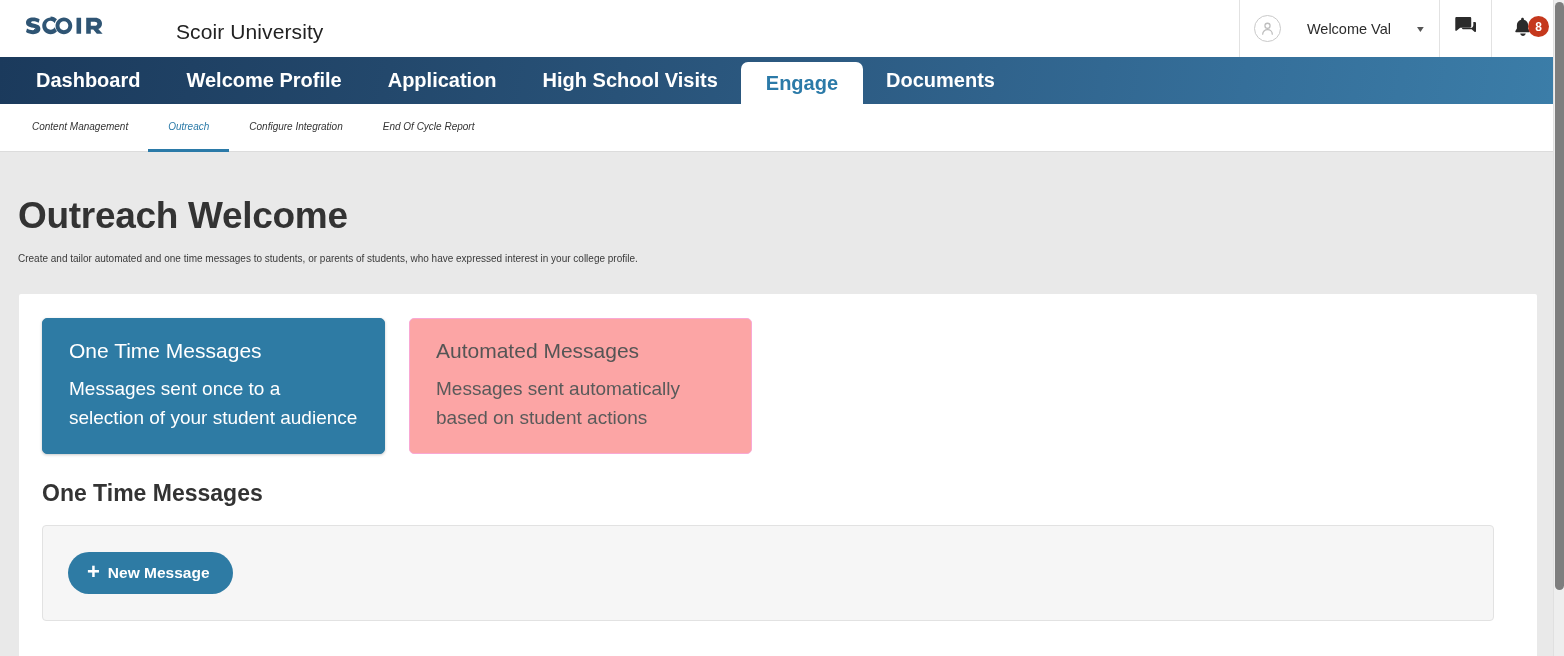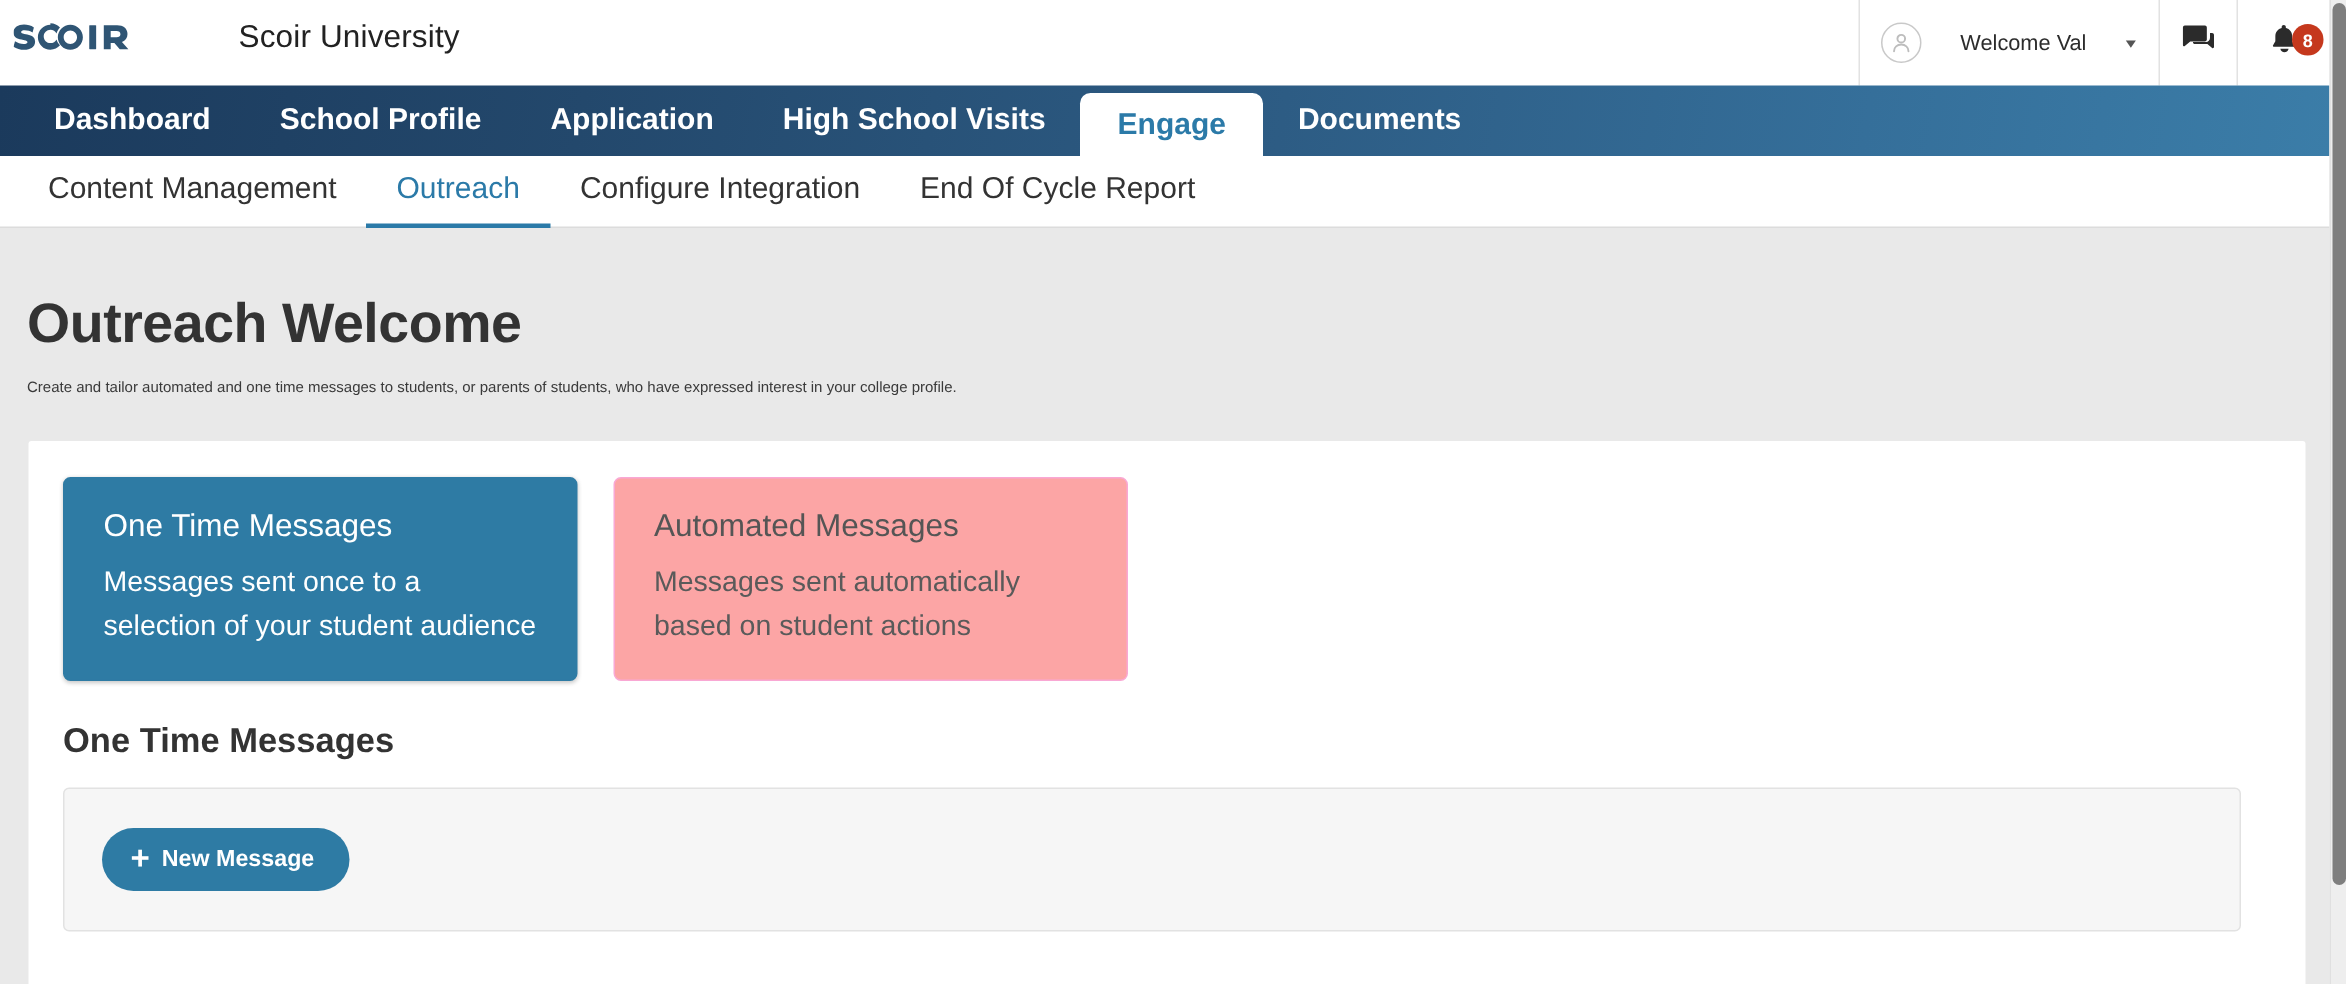--- a/index.html
+++ b/index.html
@@ -26,22 +26,22 @@
     position: absolute;
     top: 0; left: 0;
     width: 1553px;
     height: 57px;
     background: #ffffff;
     display: flex;
     align-items: center;
   }
   .brand-wrap {
     display: flex;
-    align-items: flex-start;
-    padding-left: 9px;
+    align-items: flex-end;
+    padding-left: 26px;
   }
   .logo {
     display: block;
   }
   .brand-name {
     margin-left: 46px;
     font-size: 21px;
     color: #222222;
     letter-spacing: 0.1px;
     white-space: nowrap;
@@ -137,29 +137,30 @@
     top: 104px; left: 0;
     width: 1553px;
     height: 48px;
     background: #ffffff;
     border-bottom: 1px solid #dcdcdc;
     display: flex;
     align-items: stretch;
     padding-left: 12px;
   }
   .subnav-item {
-    font-size: 20px;
+    font-size: 10px;
     color: #333333;
     padding: 0 20px;
     display: flex;
     align-items: center;
     white-space: nowrap;
     cursor: pointer;
     border-bottom: 3px solid transparent;
     margin-bottom: -1px;
+    font-style: italic;
   }
   .subnav-item.active {
     color: #2b7aa8;
     border-bottom-color: #2b7aa8;
   }
 
   
   .page {
     position: absolute;
     top: 152px; left: 0;
@@ -351,21 +352,21 @@
           </svg>
         </span>
         <span class="badge">8</span>
       </div>
 
     </div>
   </div>
 
   <div class="mainnav">
     <div class="nav-item">Dashboard</div>
-    <div class="nav-item">School Profile</div>
+    <div class="nav-item">Welcome Profile</div>
     <div class="nav-item">Application</div>
     <div class="nav-item">High School Visits</div>
     <div class="nav-item active">Engage</div>
     <div class="nav-item">Documents</div>
   </div>
 
   <div class="subnav">
     <div class="subnav-item">Content Management</div>
     <div class="subnav-item active">Outreach</div>
     <div class="subnav-item">Configure Integration</div>

